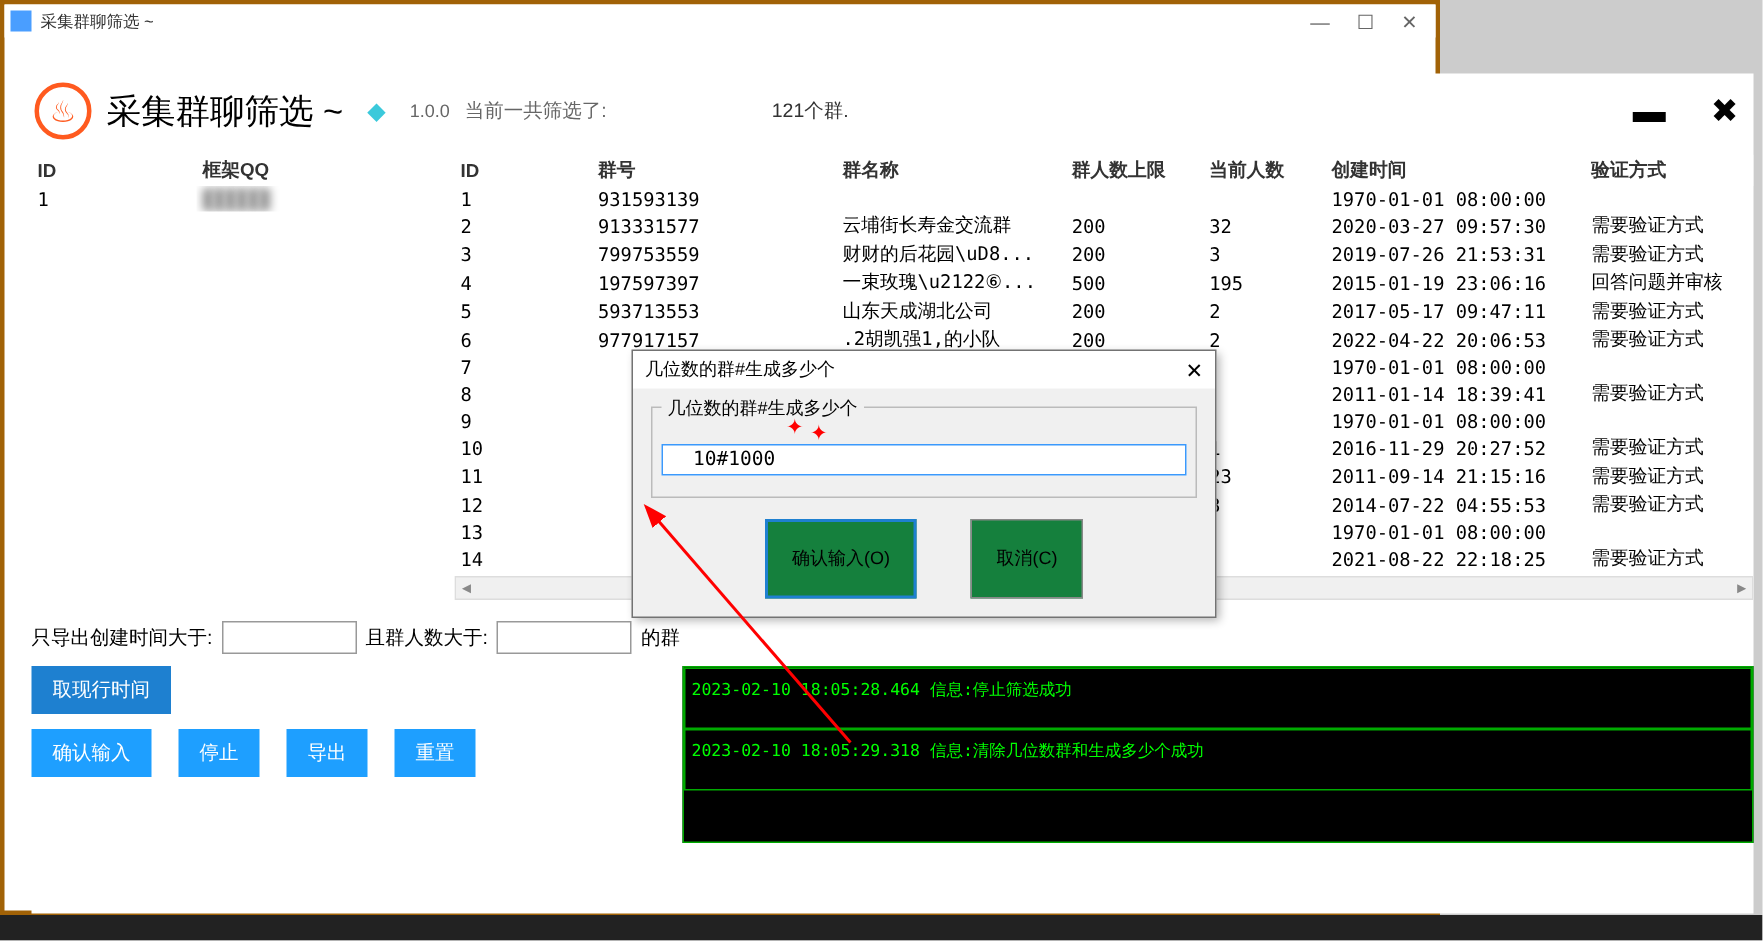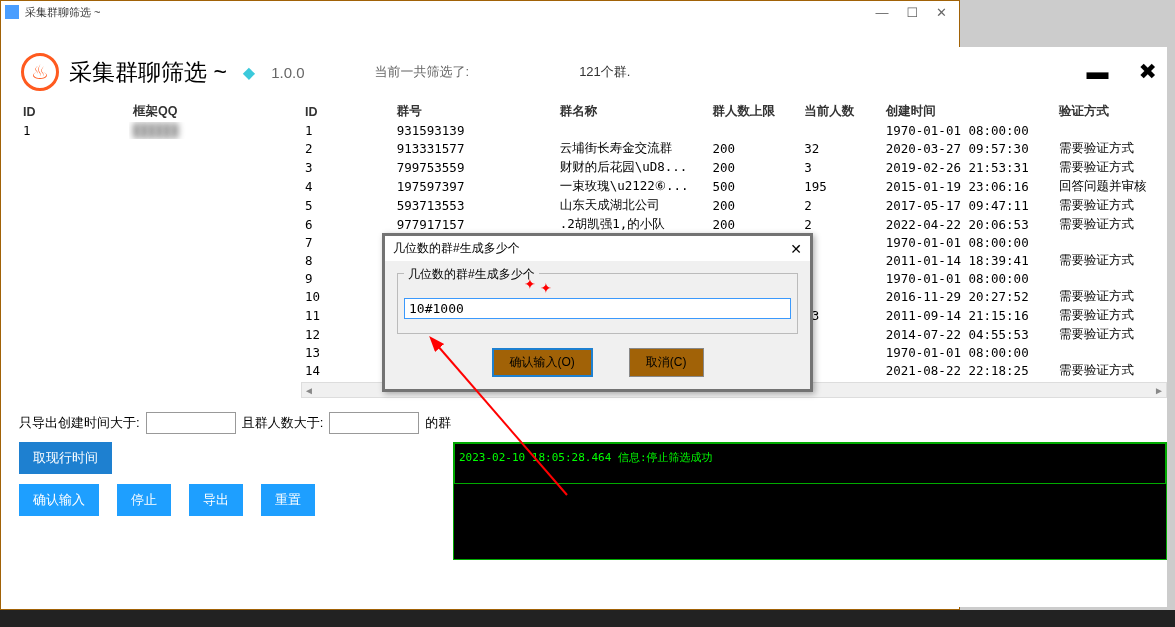--- a/index.html
+++ b/index.html
@@ -1,56 +1,56 @@
 <!DOCTYPE html>
 <html><head>
 <meta charset="utf-8">
 <style>
 * { box-sizing: border-box; margin: 0; padding: 0; }
 body { font-family: "Microsoft YaHei", Arial, sans-serif; font-size: 12px; background: #ccc; width: 1175px; height: 627px; position: relative; overflow: hidden; }
-.window { position: absolute; top: 0; left: 0; width: 960px; height: 610px; background: #fff; border: 1px solid #a16207; }
+.window { position: absolute; top: 0; left: 0; width: 960px; height: 610px; background: #fff; border: 3px solid #a16207; }
 .titlebar { height: 22px; background: #fff; display: flex; align-items: center; padding: 0 4px; }
 .titlebar-icon { width: 14px; height: 14px; background: #4a9eff; margin-right: 6px; }
 .titlebar-text { font-size: 11px; color: #333; }
 .titlebar-controls { margin-left: auto; display: flex; gap: 18px; padding-right: 8px; color: #666; font-size: 13px; }
 .titlebar-controls span { cursor: default; }
 .inner { position: absolute; top: 46px; left: 18px; width: 1148px; height: 560px; background: #fff; }
 .header { display: flex; align-items: center; gap: 10px; padding: 6px 2px 10px 2px; }
 .logo { width: 38px; height: 38px; border-radius: 50%; border: 3px solid #ff5a1f; display: flex; align-items: center; justify-content: center; }
 .flame { font-size: 20px; color: #ff5a1f; }
 .app-title { font-size: 23px; color: #000; }
 .diamond { color: #3bc9db; font-size: 16px; margin-left: 6px; }
-.version { color: #666; font-size: 15px; margin-left: 6px; }
-.stats-label { color: #666; font-size: 13px; margin-left: 60px; }
+.version { color: #666; font-size: 12px; margin-left: 6px; }
+.stats-label { color: #666; font-size: 13px; }
 .stats-val { color: #333; font-size: 13px; margin-left: 100px; }
 .header-controls { margin-left: auto; display: flex; gap: 30px; padding-right: 8px; font-size: 22px; color: #000; }
 .body-row { display: flex; }
 .left-table { width: 282px; }
 .right-table { flex: 1; overflow: hidden; }
 table { border-collapse: collapse; width: 100%; font-size: 12.5px; table-layout: fixed; }
 th { text-align: left; font-weight: bold; color: #333; padding: 2px 4px; background: #fff; border-bottom: 0; }
 td { padding: 1px 4px; color: #000; font-family: Consolas, monospace; font-size: 12.5px; white-space: nowrap; overflow: hidden; }
 .blur { color: transparent; text-shadow: 0 0 6px #999; user-select: none; }
 .scroll-row { height: 16px; background: #f0f0f0; border: 1px solid #ddd; margin: 2px 0; display: flex; align-items: center; justify-content: space-between; padding: 0 2px; color: #888; font-size: 10px; }
 .filter-row { display: flex; align-items: center; gap: 6px; margin-top: 12px; font-size: 13px; }
 .filter-row input { border: 1px solid #999; height: 22px; width: 90px; padding: 0 4px; }
 .btn-row { display: flex; gap: 18px; margin-top: 10px; }
 .btn { background: #1e9fff; color: #fff; border: none; padding: 7px 14px; font-size: 13px; cursor: default; }
 .btn.dark { background: #1e80d0; }
 .log { position: absolute; top: 395px; left: 434px; width: 714px; height: 118px; background: #000; border: 1px solid #0a0; }
 .log-line { border: 1px solid #0a0; padding: 6px 4px 18px 4px; color: #0f0; font-size: 11px; font-family: SimSun, monospace; }
-.dialog { position: absolute; top: 233px; left: 382px; width: 431px; background: #f0f0f0; border: 3px solid #737373; box-shadow: 2px 2px 6px rgba(0,0,0,.3); z-index: 10; }
+.dialog { position: absolute; top: 233px; left: 421px; width: 390px; background: #f0f0f0; border: 1px solid #737373; box-shadow: 2px 2px 6px rgba(0,0,0,.3); z-index: 10; }
 .dlg-title { display: flex; justify-content: space-between; align-items: center; padding: 4px 8px; background: #fff; font-size: 12px; }
 .dlg-close { font-size: 14px; }
 .dlg-body { padding: 12px; }
 .dlg-group { border: 1px solid #bbb; padding: 8px 6px 14px 6px; position: relative; }
 .dlg-group-label { position: absolute; top: -8px; left: 6px; background: #f0f0f0; padding: 0 4px; font-size: 12px; }
-.dlg-input { width: 100%; border: 1px solid #3b99fc; padding: 2px 4px; font-family: Consolas, monospace; font-size: 13px; margin-top: 6px; background: #fff; outline: none; }
+.dlg-input { width: 100%; border: 1px solid #3b99fc; padding: 2px 20px; font-family: Consolas, monospace; font-size: 13px; margin-top: 6px; background: #fff; outline: none; }
 .dlg-btns { display: flex; justify-content: center; gap: 36px; margin-top: 14px; }
-.dlg-btn { border: 1px solid #888; background: #a16207; padding: 4px 16px; font-size: 12px; }
+.dlg-btn { border: 1px solid #888; background: #15803d; padding: 16px 16px; font-size: 12px; }
 .dlg-btn.primary { border: 2px solid #1e80d0; }
 .arrow { position: absolute; top: 335px; left: 427px; z-index: 20; pointer-events: none; }
 .red-star { position: absolute; color: red; font-size: 14px; z-index: 20; }
 .taskbar { position: absolute; bottom: 0; left: 0; width: 1175px; height: 17px; background: #222; }
 </style>
 </head>
 <body>
 
 <div class="window">
   <div class="titlebar">
@@ -140,21 +140,21 @@
                 <td>32</td>
                 <td>2020-03-27 09:57:30</td>
                 <td>需要验证方式</td>
               </tr>
               <tr>
                 <td>3</td>
                 <td>799753559</td>
                 <td>财财的后花园\uD8...</td>
                 <td>200</td>
                 <td>3</td>
-                <td>2019-02-26 21:53:31</td>
+                <td>2019-07-26 21:53:31</td>
                 <td>需要验证方式</td>
               </tr>
               <tr>
                 <td>4</td>
                 <td>197597397</td>
                 <td>一束玫瑰\u2122⑥...</td>
                 <td>500</td>
                 <td>195</td>
                 <td>2015-01-19 23:06:16</td>
                 <td>回答问题并审核</td>
@@ -271,20 +271,21 @@
     </div>
     <div class="btn-row">
       <button class="btn">确认输入</button>
       <button class="btn">停止</button>
       <button class="btn">导出</button>
       <button class="btn">重置</button>
     </div>
 
     <div class="log">
       <div class="log-line">2023-02-10 18:05:28.464 信息:停止筛选成功</div>
+      <div class="log-line">2023-02-10 18:05:29.318 信息:清除几位数群和生成多少个成功</div>
     </div>
   </div>
 </div>
 
 <div class="dialog">
   <div class="dlg-title">
     <span>几位数的群#生成多少个</span>
     <span class="dlg-close">✕</span>
   </div>
   <div class="dlg-body">

